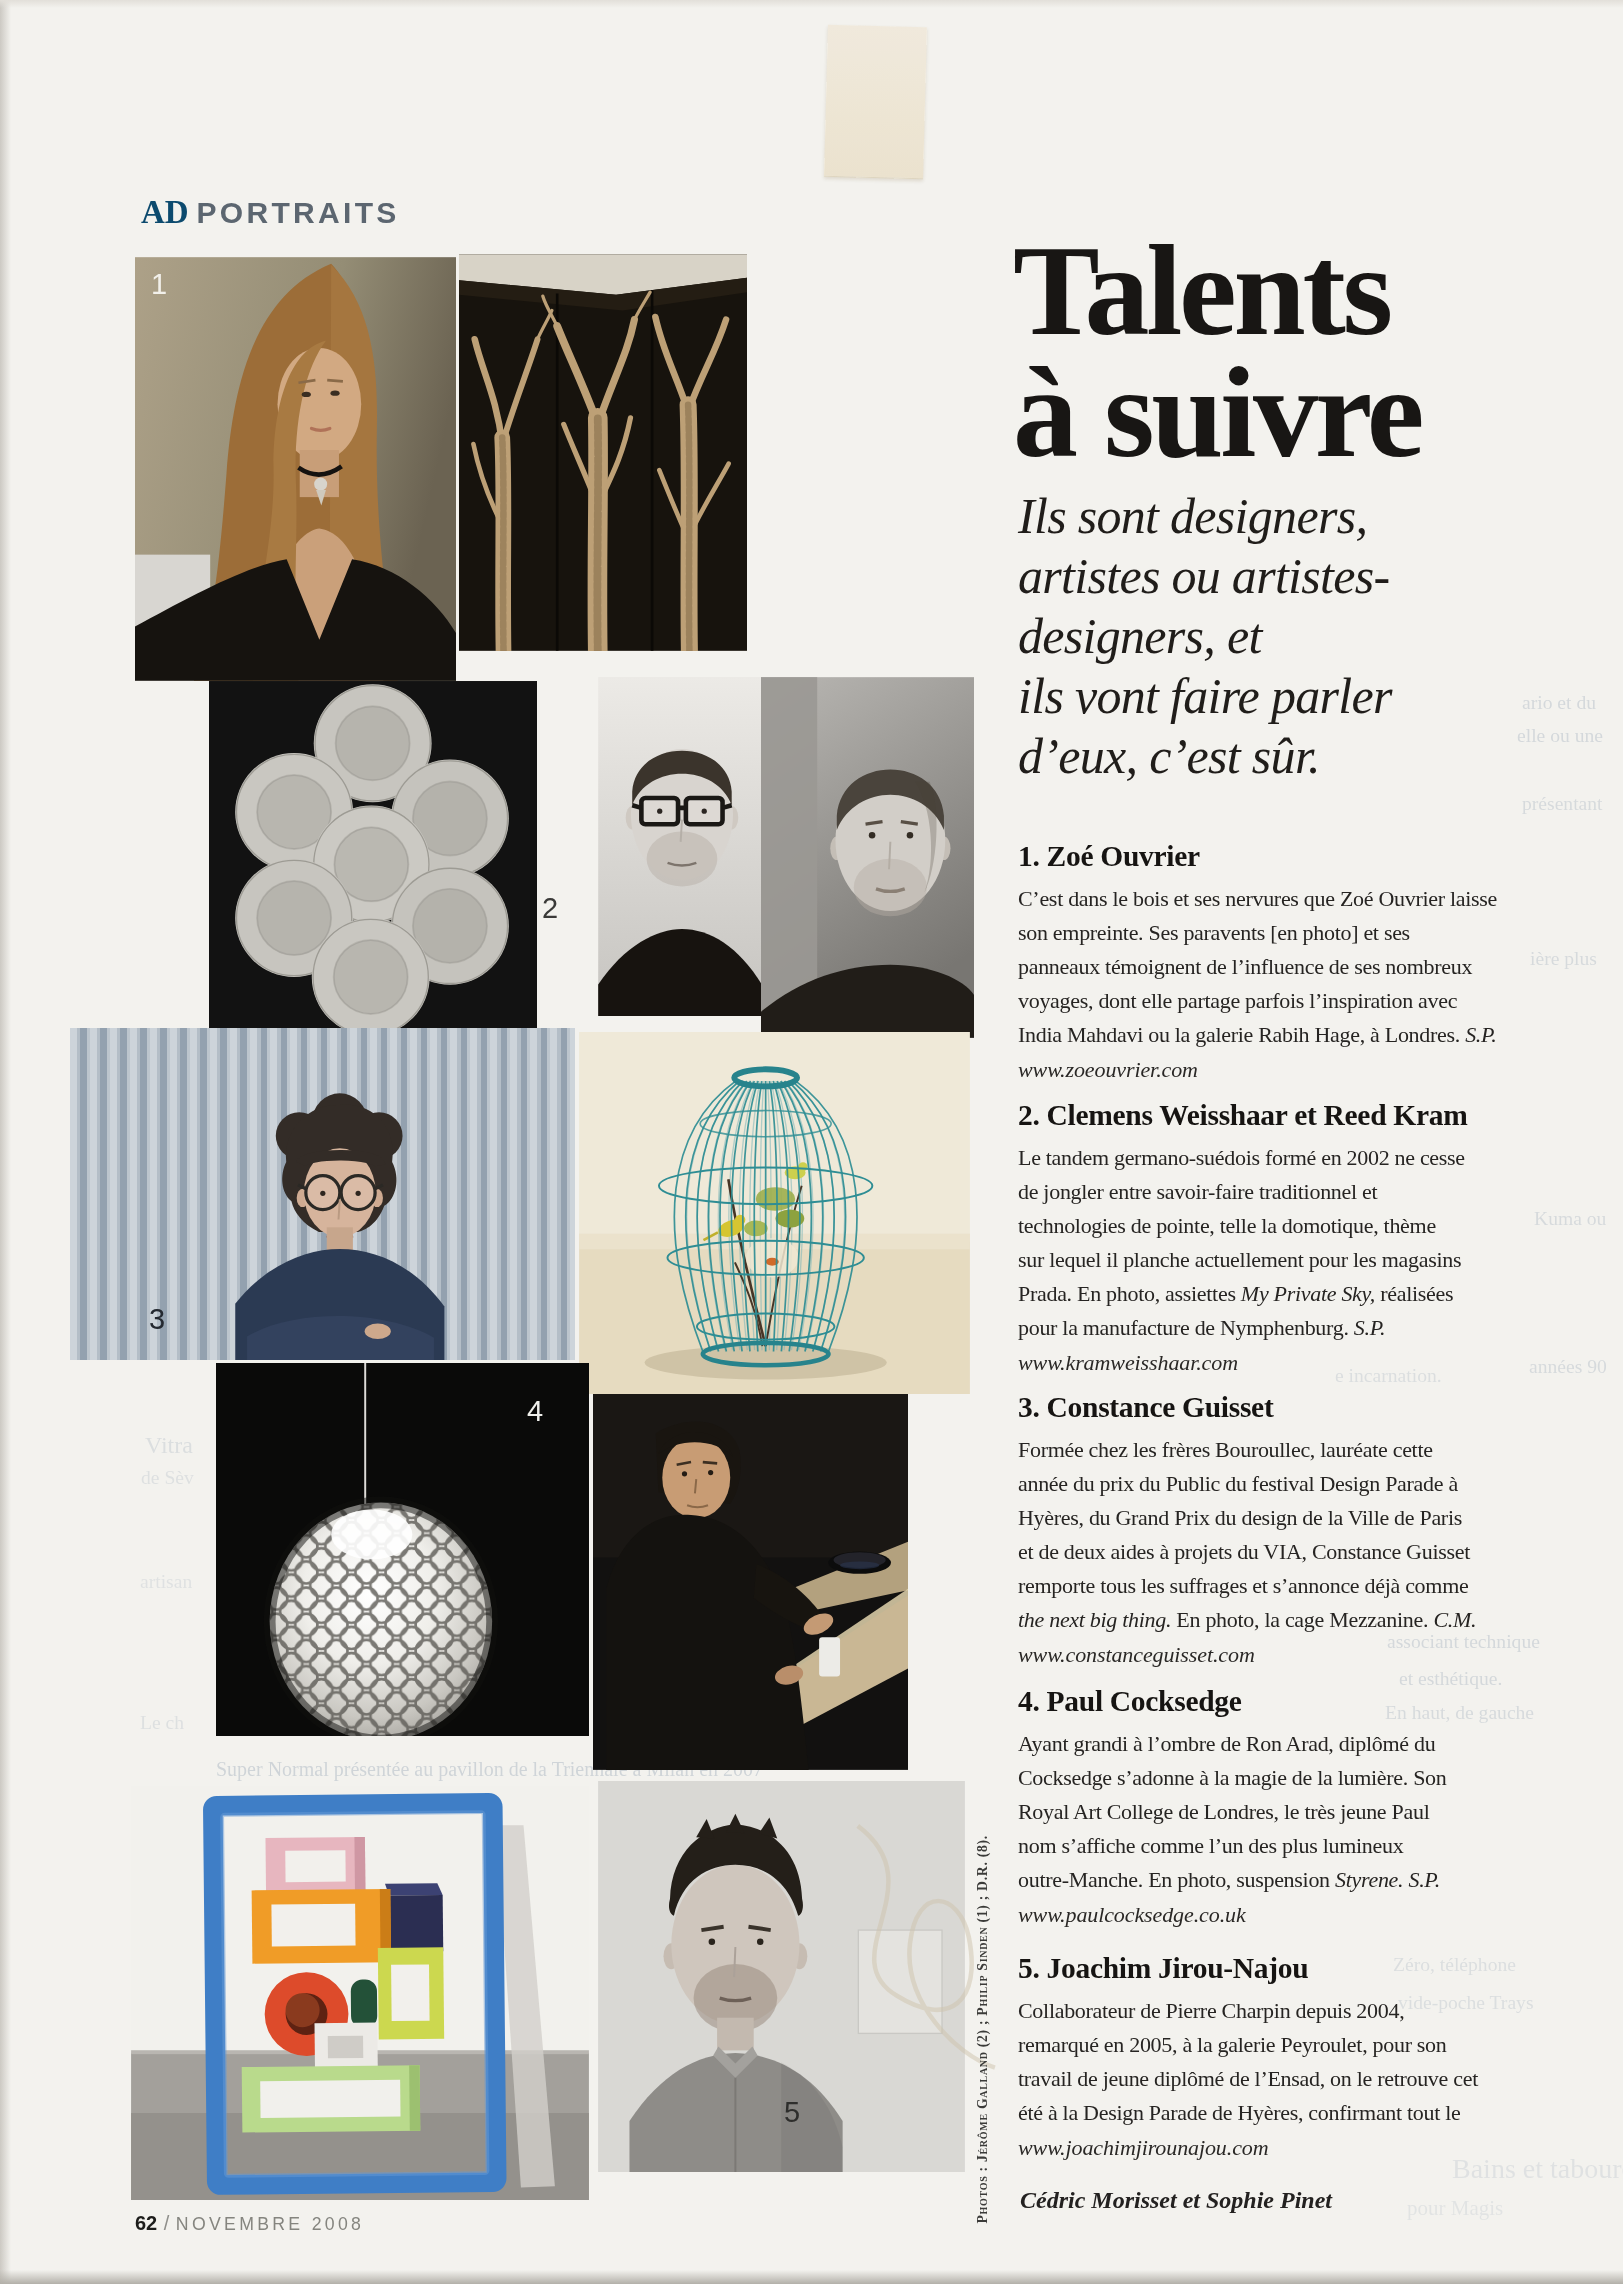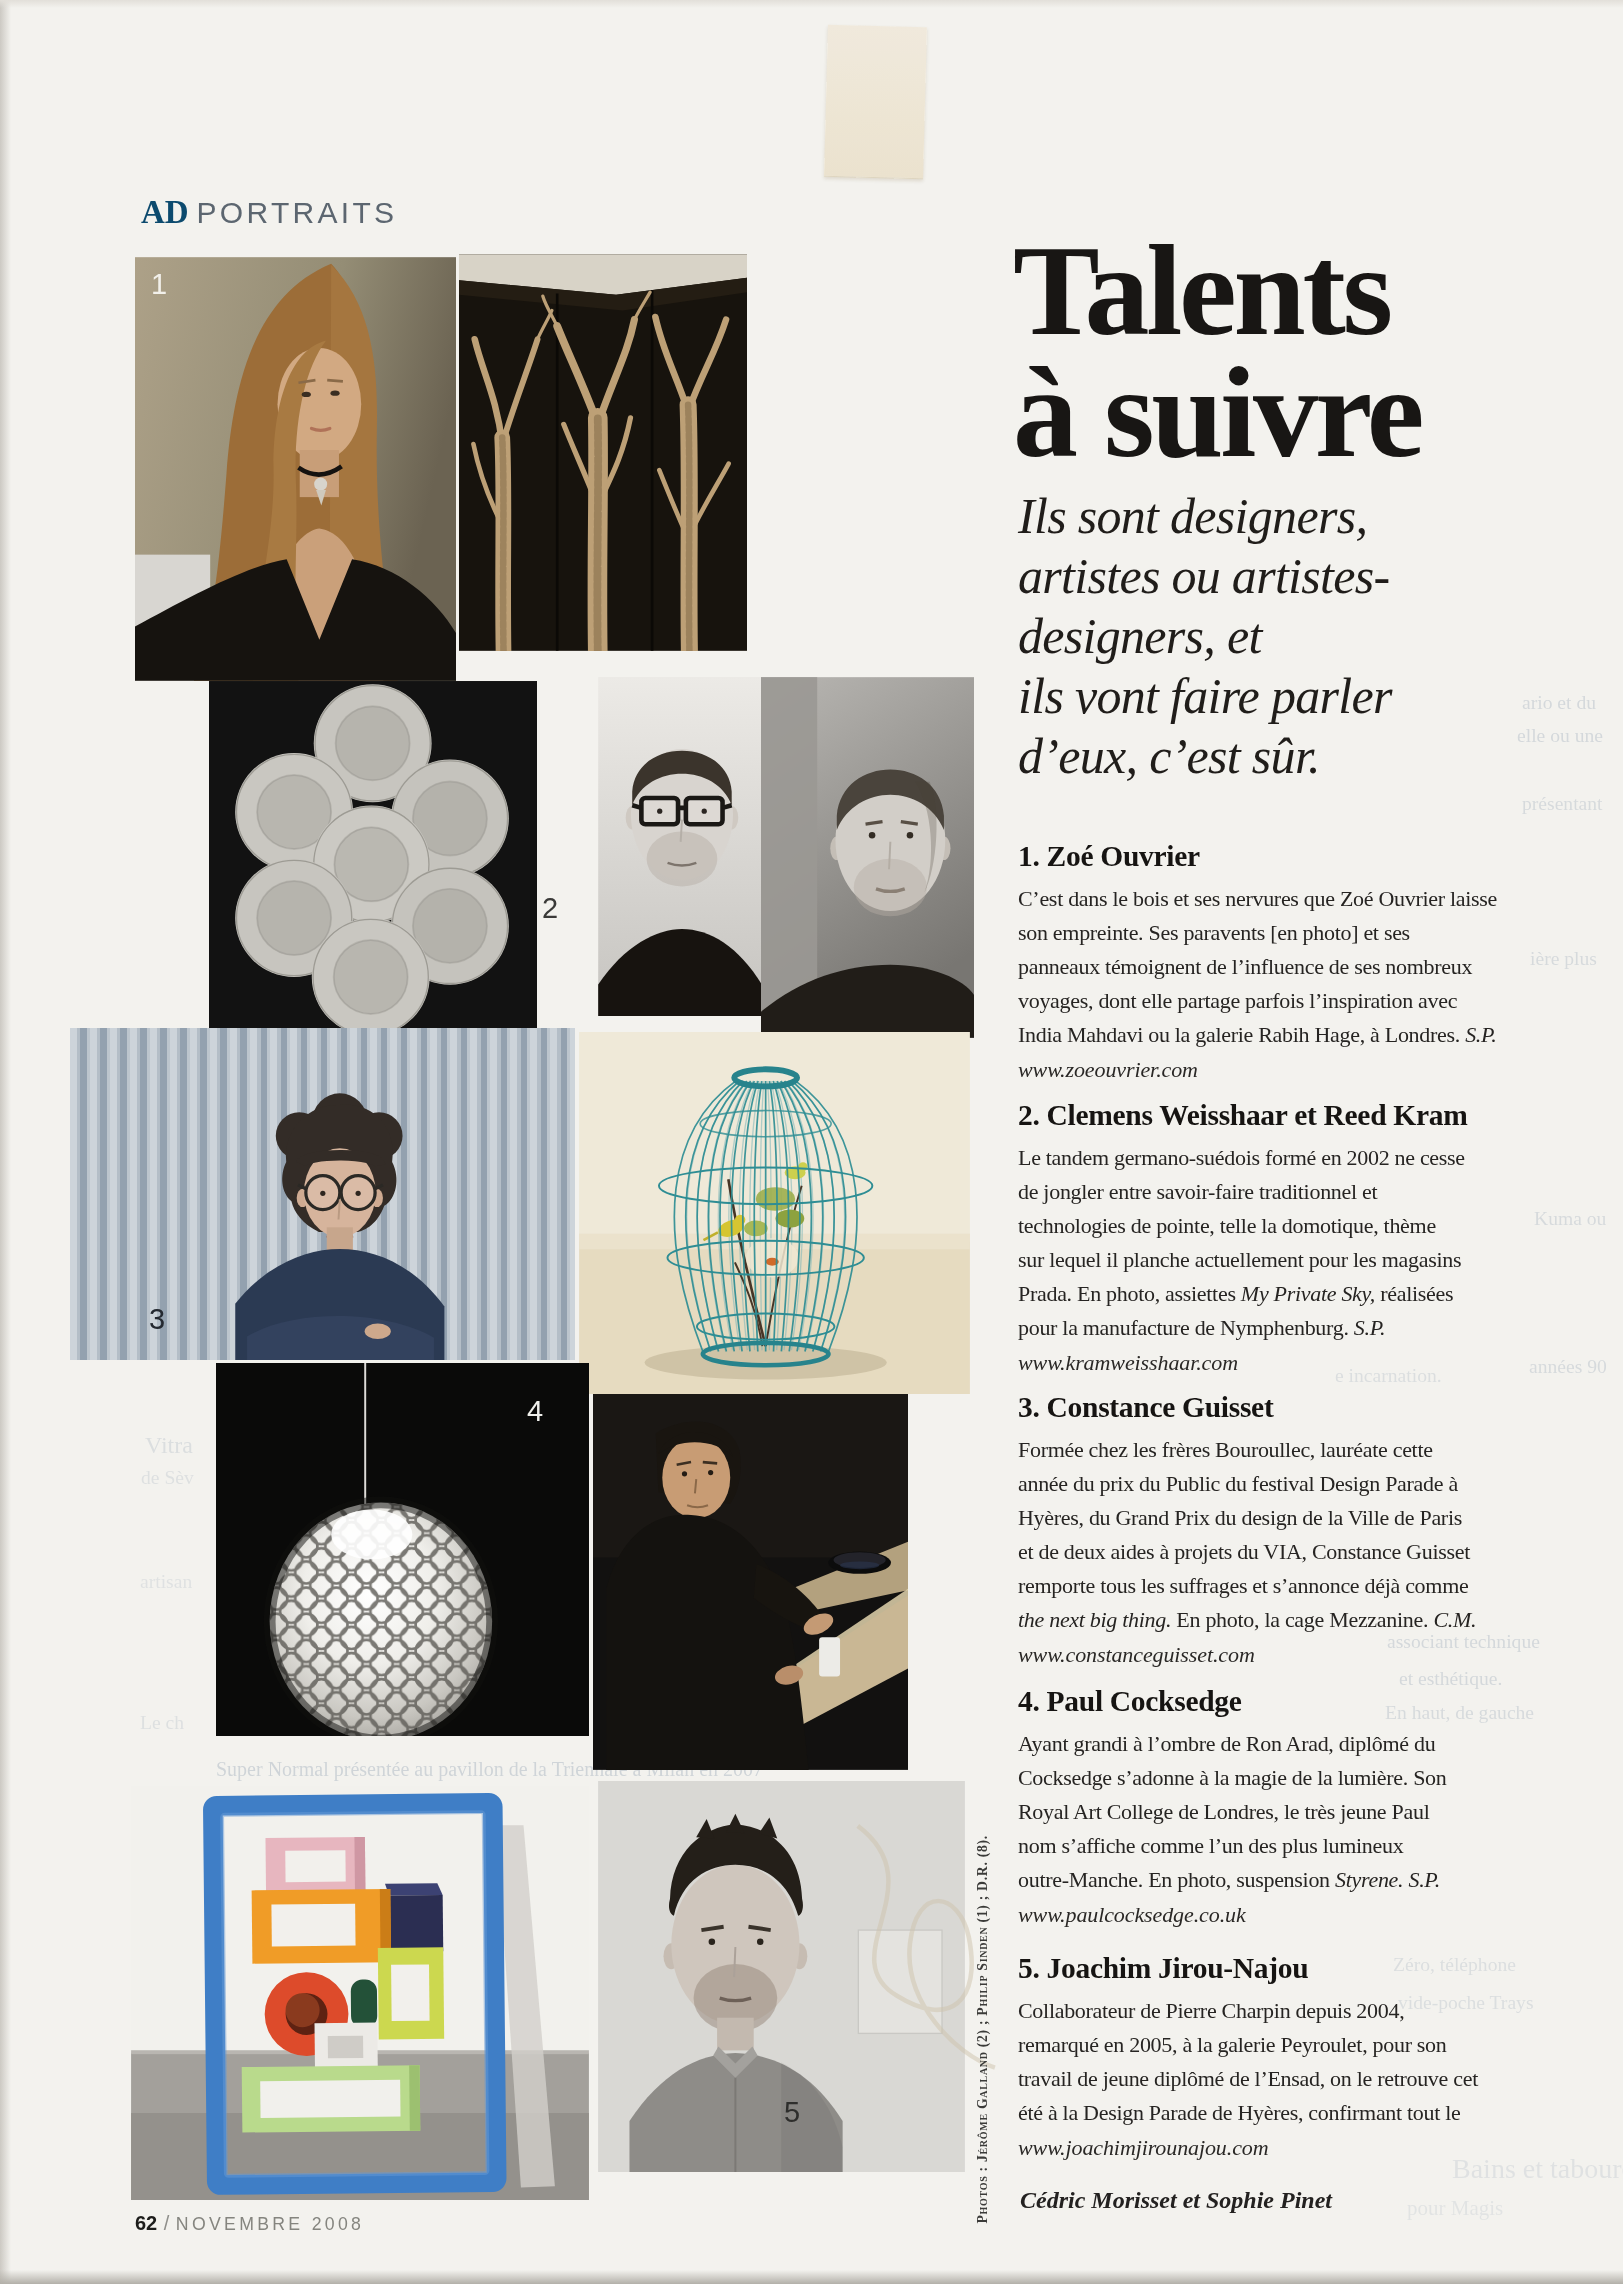--- a/index.html
+++ b/index.html
@@ -9,21 +9,21 @@
   
   .edge-left { position:absolute; left:0; top:0; width:10.5px; height:2284px; background:linear-gradient(90deg,#ccc9c3,rgba(204,201,195,0)); }
   .edge-top { position:absolute; left:0; top:0; width:1623px; height:7.9px; background:linear-gradient(180deg,#e2dfd9,rgba(226,223,217,0)); }
   .edge-bottom { position:absolute; left:0; top:2270px; width:1623px; height:14.4px; background:linear-gradient(0deg,#b3b0a9,rgba(179,176,169,0)); }
 
   #tape { position:absolute; left:826px; top:26px; width:99px; height:152px; background:linear-gradient(180deg,#f0e9db,#ebe1cb); opacity:.9; transform:rotate(1.5deg); border-bottom:1.3px solid #dcd2ba; box-shadow:0 2px 3.9px rgba(150,130,90,.25); }
 
   
   #masthead { position:absolute; left:141px; top:194px; display:flex; align-items:baseline; }
   #masthead .brand { font-family:"Liberation Serif", serif; font-weight:700; font-size:33px; color:#0c4a6e; }
-  #masthead .section { font-family:"Liberation Sans", sans-serif; font-weight:400; font-size:30px; color:#5c6670; letter-spacing:3.3px; margin-left:7.9px; }
+  #masthead .section { font-family:"Liberation Sans", sans-serif; font-weight:700; font-size:30px; color:#5c6670; letter-spacing:3.3px; margin-left:7.9px; }
 
   
   #title { position:absolute; left:1013px; top:229px; font-family:"Liberation Serif", serif; font-weight:700; font-size:130px; line-height:122px; letter-spacing:-3.3px; color:#181614; }
   #intro { position:absolute; left:1018px; top:486px; font-style:italic; font-size:50px; line-height:60px; color:#201d1a; letter-spacing:-0.7px; }
   .intro-line { white-space:nowrap; }
 
   
   .article { position:absolute; left:1018px; width:563px; }
   #sec0 { top:840px; } #sec1 { top:1099px; } #sec2 { top:1391px; } #sec3 { top:1685px; } #sec4 { top:1952px; }
   .sec-heading { font-size:29.5px; line-height:33px; font-weight:700; color:#161412; letter-spacing:-0.3px; margin-bottom:9.2px; }

